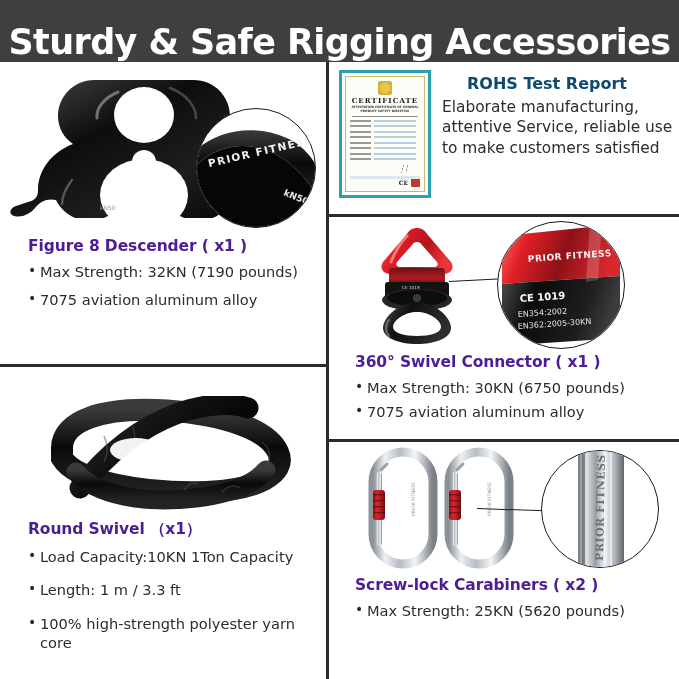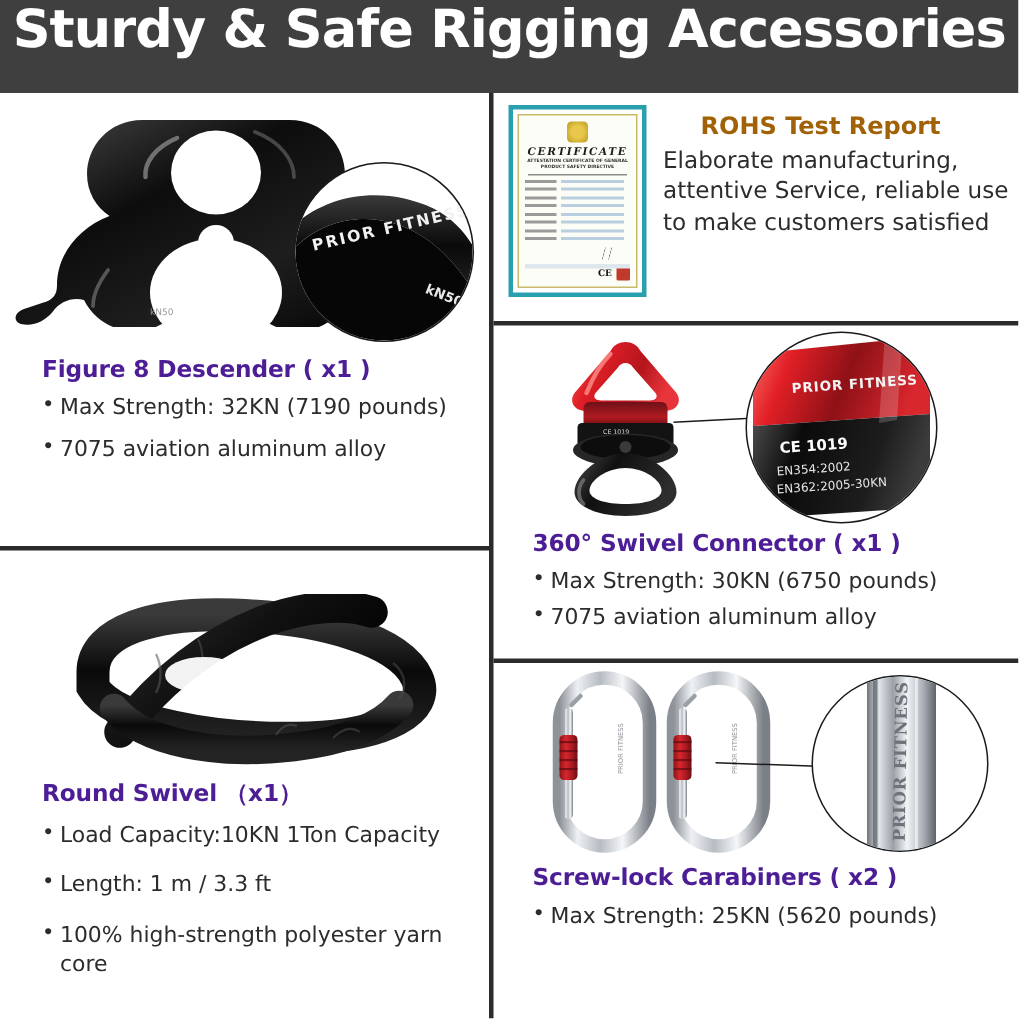--- a/index.html
+++ b/index.html
@@ -13,21 +13,21 @@
     position:relative;
     width:679px;height:679px;
     background:#ffffff;
     box-sizing:border-box;
   }
 
   
   .header-bar{
     position:absolute;left:0;top:0;width:679px;height:62px;
     background:#3f3f3f;
-    display:flex;align-items:flex-start;justify-content:center;
+    display:flex;align-items:flex-end;justify-content:center;
     box-sizing:border-box;
   }
   .header-title{
     color:#ffffff;
     font-size:35px;
     font-weight:bold;
     letter-spacing:-0.6px;
     white-space:nowrap;
     font-family:"DejaVu Sans","Liberation Sans",sans-serif;
   }
@@ -91,21 +91,21 @@
     padding:3px 4px;
   }
   .cert-seal{
     width:14px;height:14px;margin:1px auto 2px auto;
     background:radial-gradient(circle,#e8c74a 40%,#b8991f 100%);
     border-radius:3px;
   }
   .cert-word{
     text-align:center;font-size:7px;letter-spacing:1.1px;
     color:#1b1b1b;font-family:"DejaVu Serif","Liberation Serif",serif;
-    font-weight:bold;line-height:1;font-style:italic;
+    font-weight:bold;line-height:1;
   }
   .cert-sub{
     text-align:center;font-size:3px;color:#333;line-height:1.25;margin-top:2px;
     font-weight:bold;
   }
   .cert-rule{height:1px;background:#8c8c8c;margin:2px 2px;}
   .cert-rows{margin-top:3px;}
   .cert-row{display:flex;gap:3px;margin-bottom:3.5px;}
   .cert-row .lab{width:30%;height:2px;background:#9a9a9a;}
   .cert-row .val{width:60%;height:2px;background:#b9cfe0;}
@@ -119,21 +119,21 @@
     position:absolute;right:6px;bottom:18px;width:26px;height:8px;
     background:linear-gradient(105deg,transparent 40%,#555 41%,transparent 43%,transparent 55%,#555 56%,transparent 58%);
     opacity:.8;
   }
   .cert-band{position:absolute;left:4px;right:4px;bottom:12px;height:3px;background:#dfe7ee;}
 
   .rohs-text{
     position:absolute;left:442px;top:74px;width:232px;
   }
   .rohs-title{
-    font-size:16px;font-weight:bold;color:#a16207;
+    font-size:16px;font-weight:bold;color:#0c4a6e;
     text-align:center;margin:0 0 4px 0;padding-right:22px;
   }
   .rohs-body{
     font-size:15.4px;color:#2c2c2c;line-height:1.33;margin:0;
   }
 
   
   .swivel-wrap{position:absolute;left:355px;top:222px;width:320px;height:132px;}
 
   

